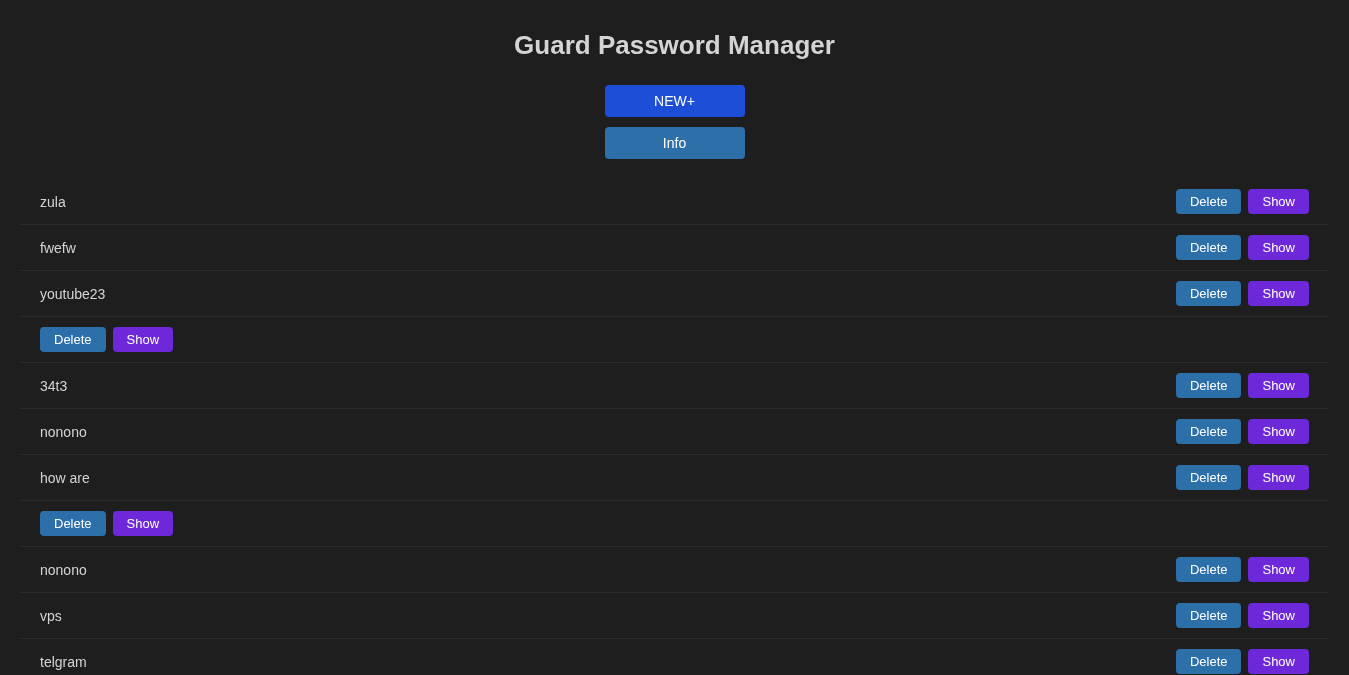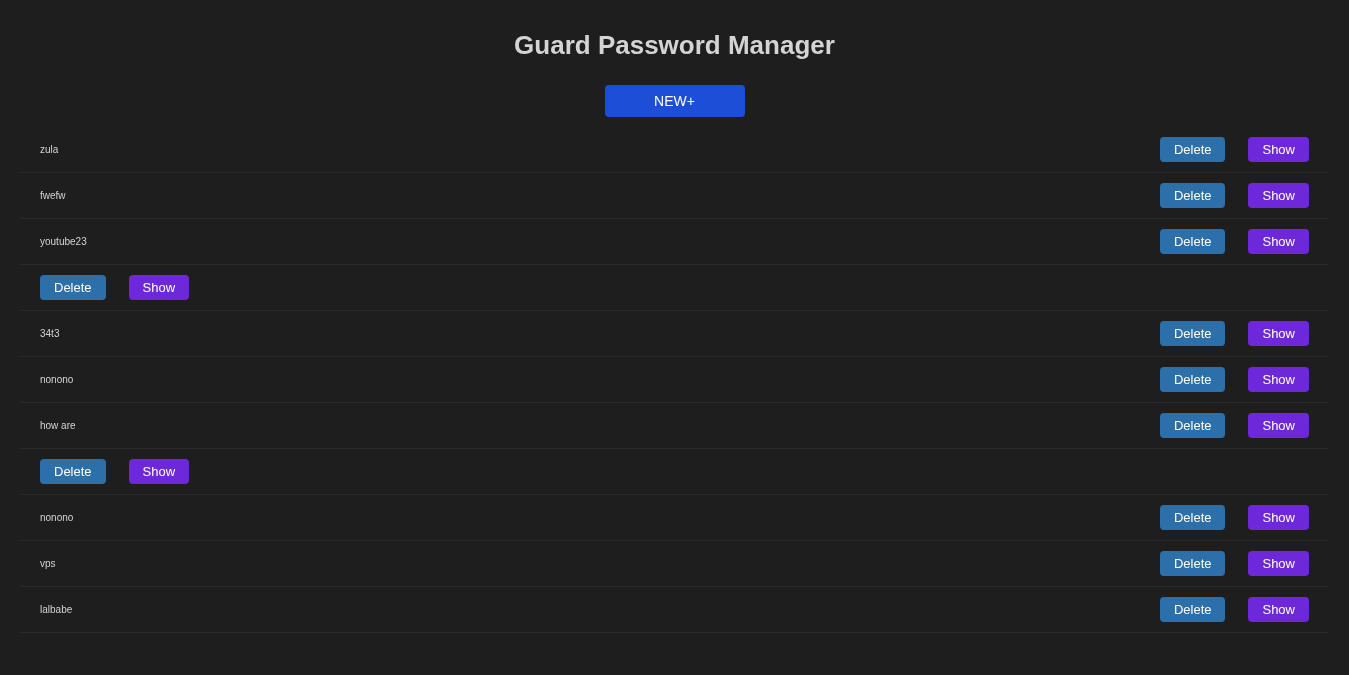--- a/index.html
+++ b/index.html
@@ -65,27 +65,27 @@
     .entry-row {
       display: flex;
       align-items: center;
       justify-content: space-between;
       padding: 10px 20px;
       border-bottom: 1px solid #2a2a2a;
     }
 
     .entry-name {
       color: #d4d4d4;
-      font-size: 10px;
+      font-size: 14px;
       flex: 1;
     }
 
     .entry-actions {
       display: flex;
-      gap: 23px;
+      gap: 7px;
     }
 
     .btn-delete {
       background-color: #2d6fa8;
       color: #ffffff;
       border: none;
       border-radius: 4px;
       padding: 5px 14px;
       font-size: 13px;
       cursor: pointer;
@@ -113,20 +113,21 @@
       border-radius: 2px;
     }
   </style>
 </head>
 <body>
 
 <div class="app-container">
   <h1 class="app-title">Guard Password Manager</h1>
 
   <button class="btn-new">NEW+</button>
+  <button class="btn-info">Info</button>
 
   <div class="entries-list" id="entries-container">
   <div class="entry-row">
         <span class="entry-name">zula</span>
         <div class="entry-actions">
           <button class="btn-delete">Delete</button>
           <button class="btn-show">Show</button>
         </div>
       </div>
       <div class="entry-row">
@@ -184,20 +185,20 @@
         </div>
       </div>
       <div class="entry-row">
         <span class="entry-name">vps</span>
         <div class="entry-actions">
           <button class="btn-delete">Delete</button>
           <button class="btn-show">Show</button>
         </div>
       </div>
       <div class="entry-row">
-        <span class="entry-name">lalbabe</span>
+        <span class="entry-name">telgram</span>
         <div class="entry-actions">
           <button class="btn-delete">Delete</button>
           <button class="btn-show">Show</button>
         </div>
       </div>
     </div>
 </div>
 
 </body></html>

